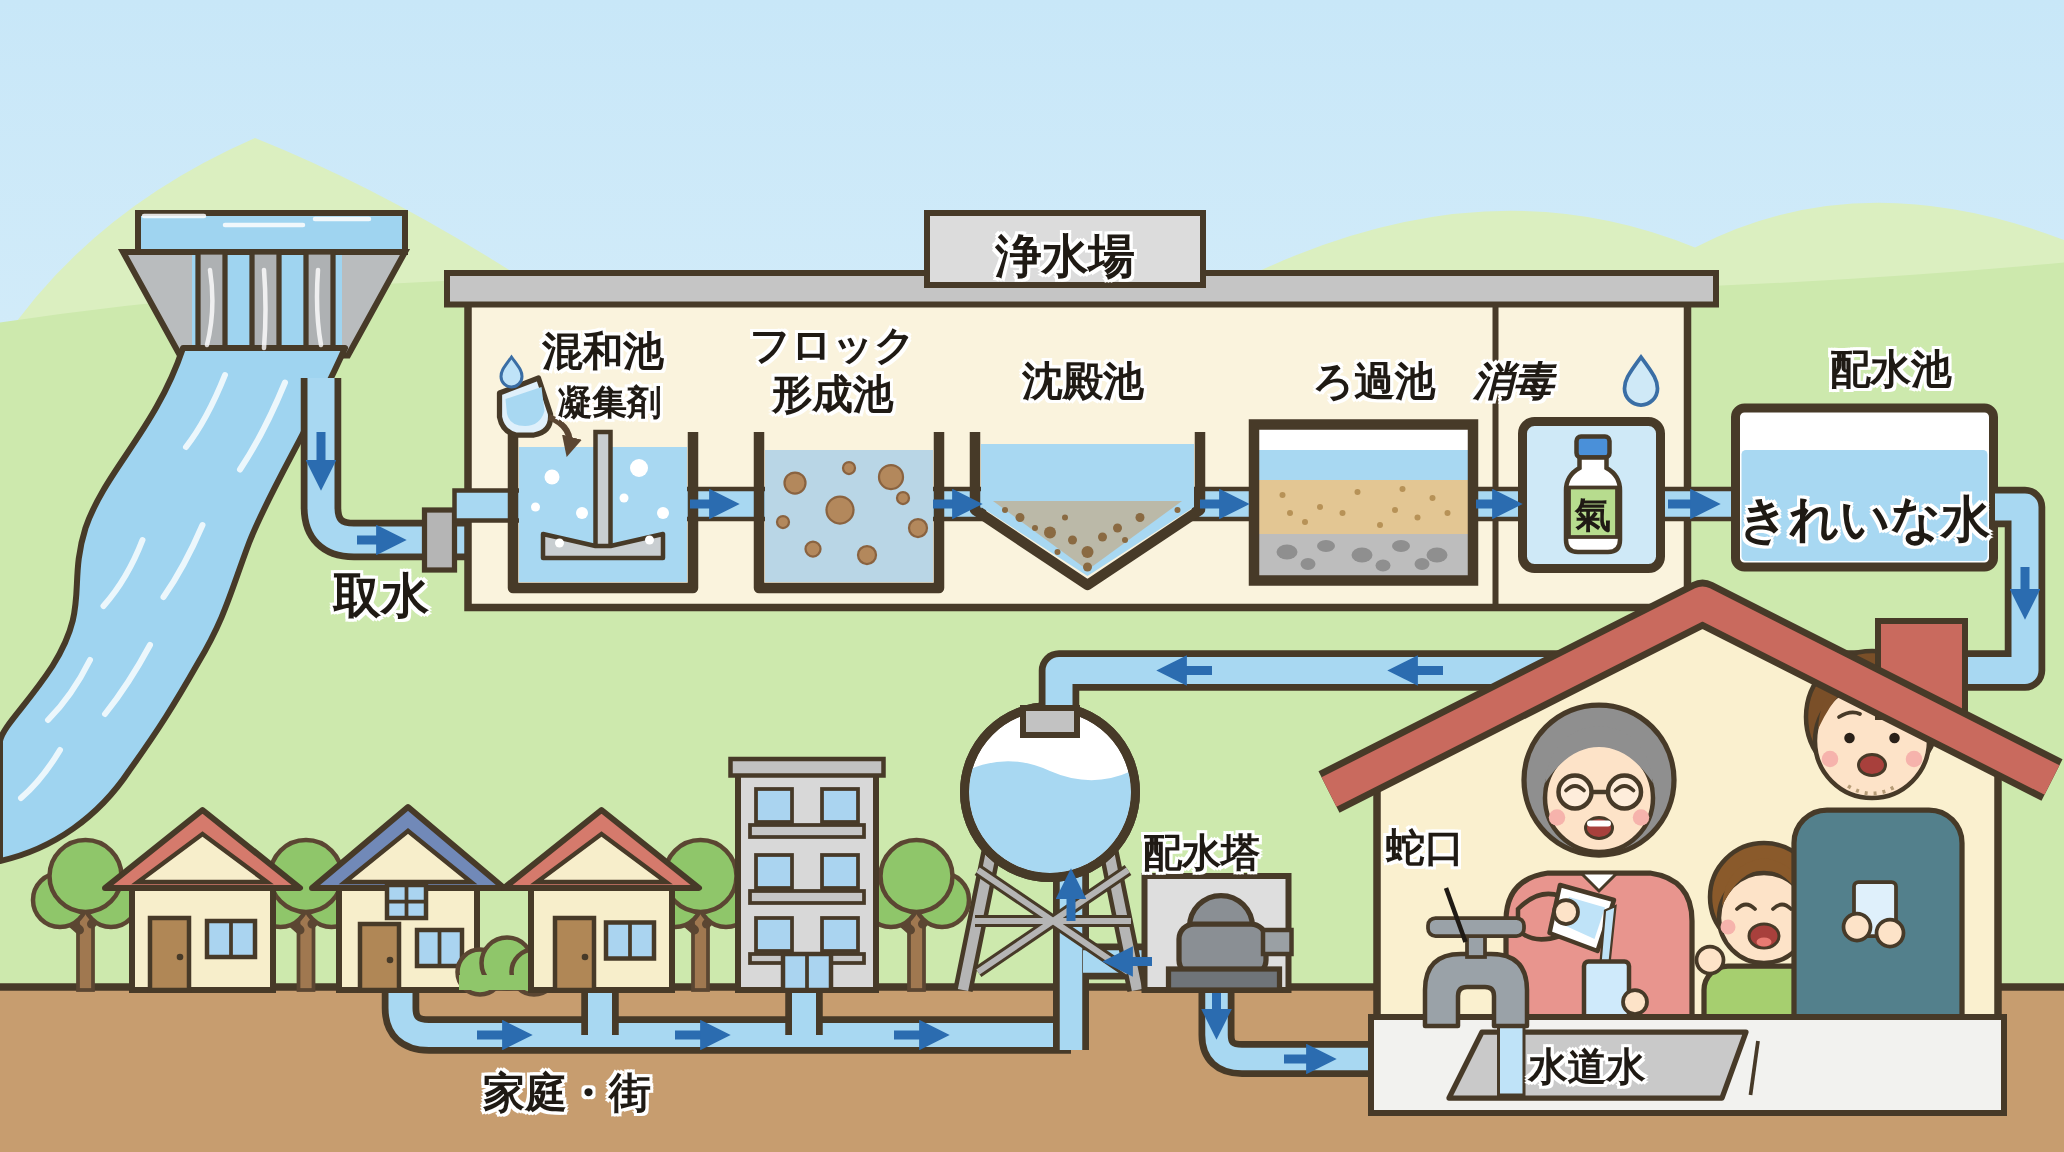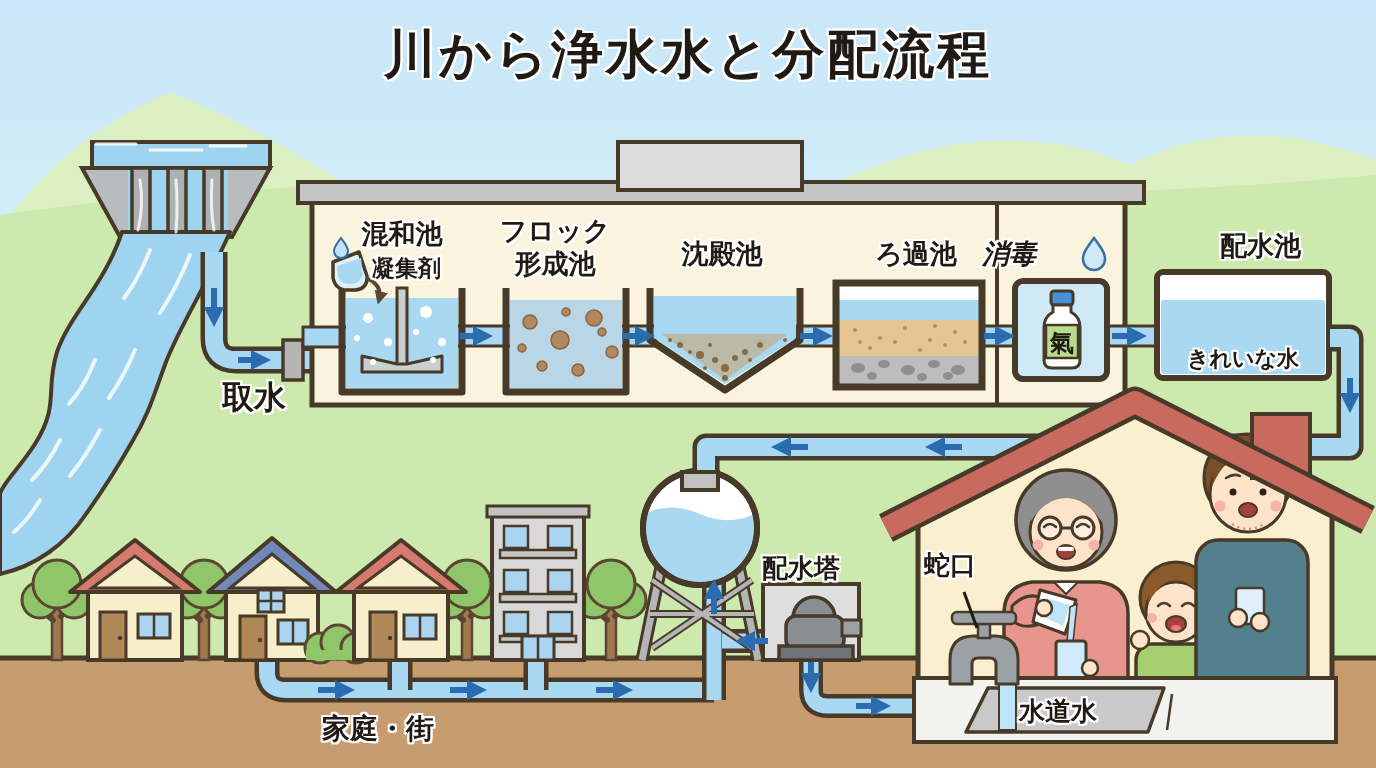--- a/index.html
+++ b/index.html
@@ -14,21 +14,21 @@
   .l-source{left:52px;top:95px;font-size:28px;}
   .l-intake{left:222px;top:376px;font-size:32px;}
   .l-sign{left:618px;top:150px;width:184px;font-size:31px;}
   .l-mix{left:347px;top:216px;width:110px;font-size:27px;}
   .l-coag{left:372px;top:253px;font-size:23px;}
   .l-floc{left:492px;top:214px;width:126px;font-size:27px;line-height:33px;text-align:center;}
   .l-sed{left:664px;top:236px;width:116px;font-size:27px;}
   .l-fil{left:860px;top:236px;width:112px;font-size:27px;}
   .l-dis{left:982px;top:236px;font-size:27px;font-style:italic;}
   .l-resv{left:1180px;top:228px;font-size:27px;padding-left:40px;}
-  .l-clean{left:1157px;top:324px;width:172px;font-size:22px;margin-top:20px;}
+  .l-clean{left:1157px;top:324px;width:172px;font-size:33px;}
   .l-tower{left:762px;top:551px;font-size:26px;}
   .l-town{left:284px;top:710px;font-size:28px;margin-left:38px;}
   .l-faucet{left:924px;top:548px;font-size:26px;}
   .l-tap{left:988px;top:694px;width:140px;font-size:26px;}
   .l-bottle{left:1044px;top:327px;width:36px;font-size:24px;text-shadow:none;}
 </style>
 </head>
 <body>
 
 <div id="stage">
@@ -442,22 +442,22 @@
     <line x1="714" y1="614" x2="714" y2="586" marker-end="url(#ah)"></line>
     <line x1="768" y1="641" x2="742" y2="641" marker-end="url(#ah)"></line>
     <line x1="811" y1="662" x2="811" y2="686" marker-end="url(#ah)"></line>
     <line x1="856" y1="706" x2="884" y2="706" marker-end="url(#ah)"></line>
     <line x1="318" y1="690" x2="348" y2="690" marker-end="url(#ah)"></line>
     <line x1="450" y1="690" x2="480" y2="690" marker-end="url(#ah)"></line>
     <line x1="596" y1="690" x2="626" y2="690" marker-end="url(#ah)"></line>
   </g>
 </svg>
 
-<div class="lbl title">川から浄水水と分配流程</div>
 <div class="lbl l-intake">取水</div>
+<div class="lbl l-sign ctr">浄水場</div>
 <div class="lbl l-mix ctr">混和池</div>
 <div class="lbl l-coag">凝集剤</div>
 <div class="lbl l-floc">
   <div>フロック</div>
   <div>形成池</div>
 </div>
 <div class="lbl l-sed ctr">沈殿池</div>
 <div class="lbl l-fil ctr">ろ過池</div>
 <div class="lbl l-dis">消毒</div>
 <div class="lbl l-resv">配水池</div>

